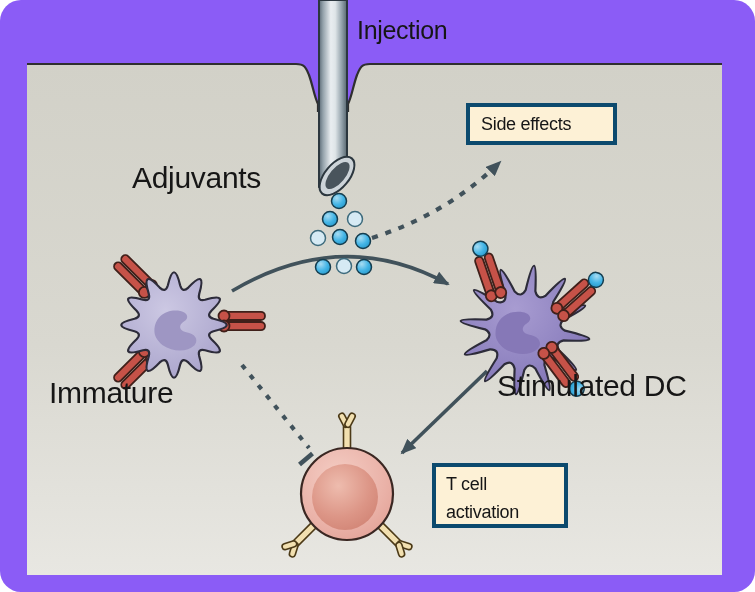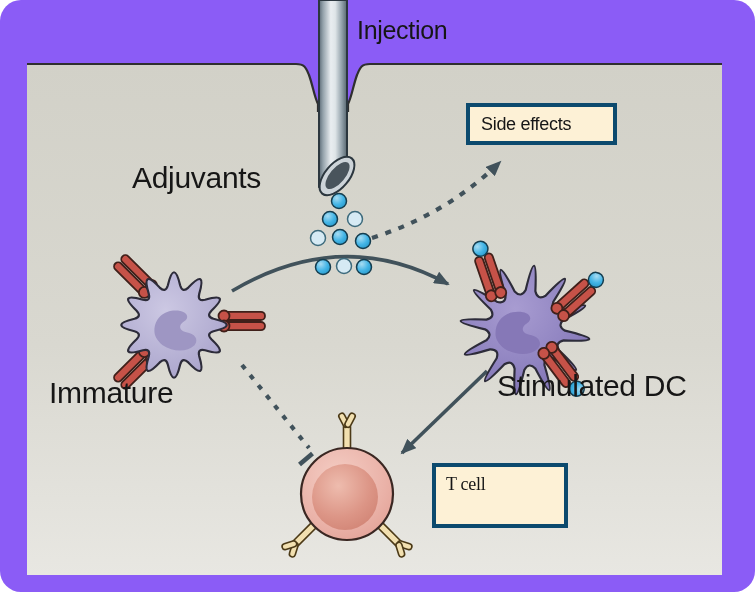--- a/index.html
+++ b/index.html
@@ -7,21 +7,21 @@
          font-family:"Liberation Sans",sans-serif;border-radius:21px;}
   #art{position:absolute;left:0;top:0;}
   .label{position:absolute;color:#161616;font-size:30px;line-height:28px;letter-spacing:-0.3px;white-space:nowrap;}
   .note-box{position:absolute;background:#fdf1d6;border:4px solid #0c4a6e;box-sizing:border-box;
             color:#161616;font-size:18px;letter-spacing:-0.3px;}
   #lbl-injection{left:357px;top:16px;font-size:25px;}
   #lbl-adjuvants{left:132px;top:164px;}
   #lbl-immature{left:49px;top:380px;line-height:25.5px;text-align:center;}
   #lbl-stimulated{left:497px;top:372px;}
   #box-side-effects{left:466px;top:103px;width:151px;height:42px;display:flex;align-items:center;padding-left:11px;}
-  #box-tcell{left:432px;top:463px;width:136px;height:65px;padding:3px 16px 0 10px;line-height:28px;font-family:Liberation Serif, serif;}
+  #box-tcell{left:432px;top:463px;width:136px;height:65px;padding:3px 16px 0 10px;line-height:28px;}
 </style>
 </head>
 <body>
 
 <div id="stage">
 
   <svg id="art" width="755" height="592" viewBox="0 0 755 592">
     <defs>
       <linearGradient id="tissueGrad" x1="0" y1="0" x2="0" y2="1">
         <stop offset="0" stop-color="#d2d1c8"></stop>
@@ -168,15 +168,16 @@
   </div>
 
   <div class="label" id="lbl-stimulated">Stimulated DC</div>
 
   <div class="note-box" id="box-side-effects">
     <span>Side effects</span>
   </div>
 
   <div class="note-box" id="box-tcell">
     <div>T cell</div>
+    <div>activation</div>
   </div>
 
 </div>
 
 </body></html>

